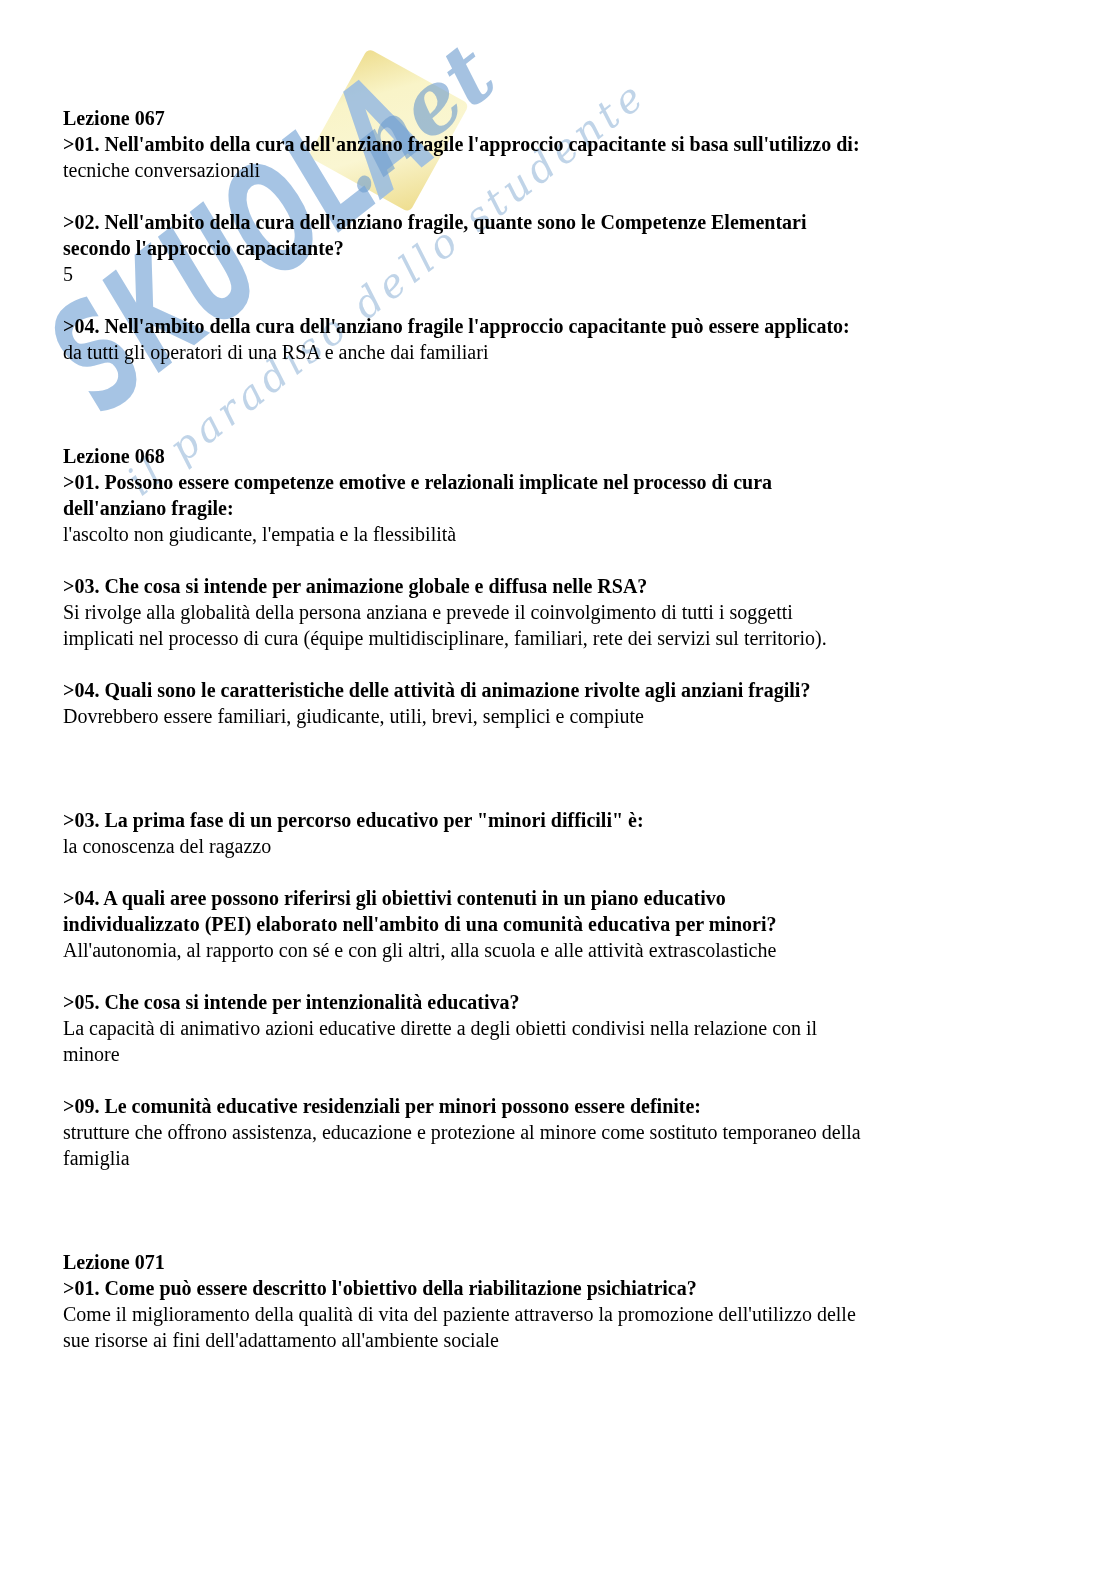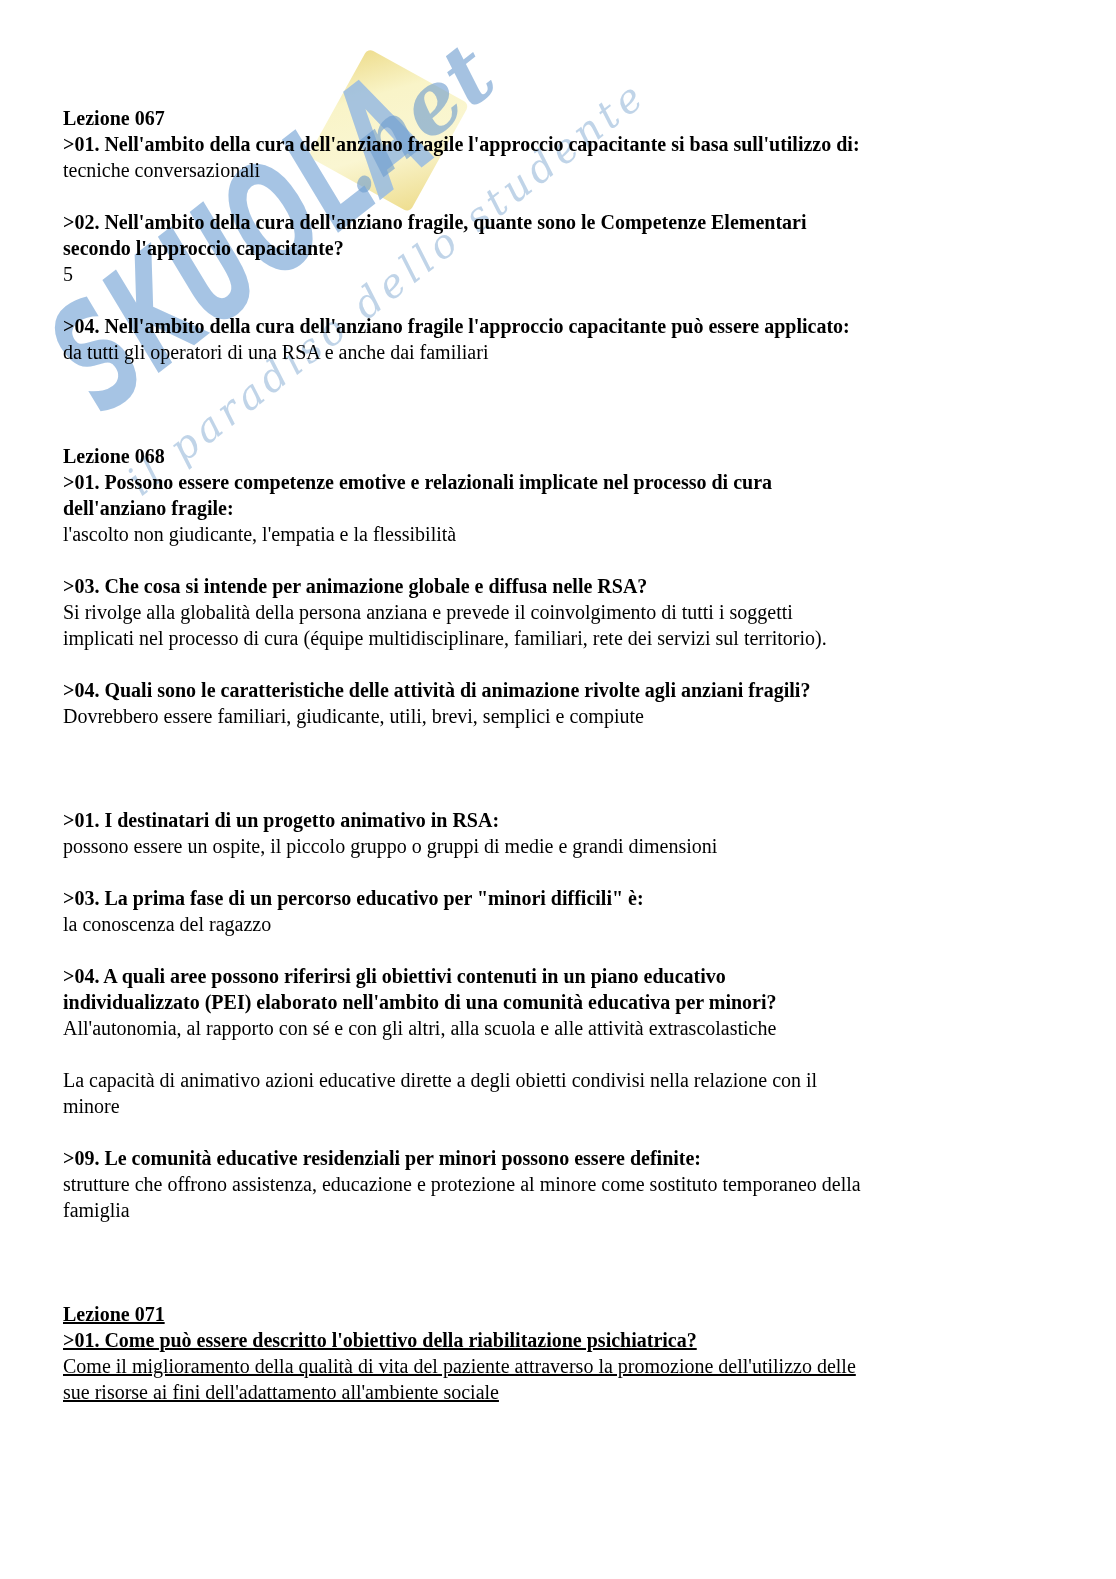--- a/index.html
+++ b/index.html
@@ -71,21 +71,21 @@
   
   .content {
     position: relative;
     z-index: 1;
     padding: 105px 0 0 63px;
     width: 990px;
     font-size: 20px;
     line-height: 26px;
   }
   .lesson { margin: 0 0 78px 0; }
-  .lesson:last-child { margin-bottom: 16px; text-decoration: underline; }
+  .lesson:last-child { margin-bottom: 16px; }
   .lesson-title, .q, .a {
     margin: 0;
     font-size: 20px;
     line-height: 26px;
     white-space: pre-line;
   }
   .lesson-title, .q { font-weight: bold; }
   .qa { margin: 0 0 26px 0; }
   .qa:last-child { margin-bottom: 0; }
 </style>
@@ -135,33 +135,30 @@
 implicati nel processo di cura (équipe multidisciplinare, familiari, rete dei servizi sul territorio).</p>
       </div>
       <div class="qa">
         <p class="q">&gt;04. Quali sono le caratteristiche delle attività di animazione rivolte agli anziani fragili?</p>
         <p class="a">Dovrebbero essere familiari, giudicante, utili, brevi, semplici e compiute</p>
       </div>
     </section>
 
     <section class="lesson">
       <div class="qa">
-        <p class="q">&gt;01. I destinatari di un progetto animativo in RSA:</p>
-        <p class="a">possono essere un ospite, il piccolo gruppo o gruppi di medie e grandi dimensioni</p>
-      </div>
-      <div class="qa">
         <p class="q">&gt;03. La prima fase di un percorso educativo per "minori difficili" è:</p>
         <p class="a">la conoscenza del ragazzo</p>
       </div>
       <div class="qa">
         <p class="q">&gt;04. A quali aree possono riferirsi gli obiettivi contenuti in un piano educativo
 individualizzato (PEI) elaborato nell'ambito di una comunità educativa per minori?</p>
         <p class="a">All'autonomia, al rapporto con sé e con gli altri, alla scuola e alle attività extrascolastiche</p>
       </div>
       <div class="qa">
+        <p class="q">&gt;05. Che cosa si intende per intenzionalità educativa?</p>
         <p class="a">La capacità di animativo azioni educative dirette a degli obietti condivisi nella relazione con il
 minore</p>
       </div>
       <div class="qa">
         <p class="q">&gt;09. Le comunità educative residenziali per minori possono essere definite:</p>
         <p class="a">strutture che offrono assistenza, educazione e protezione al minore come sostituto temporaneo della
 famiglia</p>
       </div>
     </section>
 

